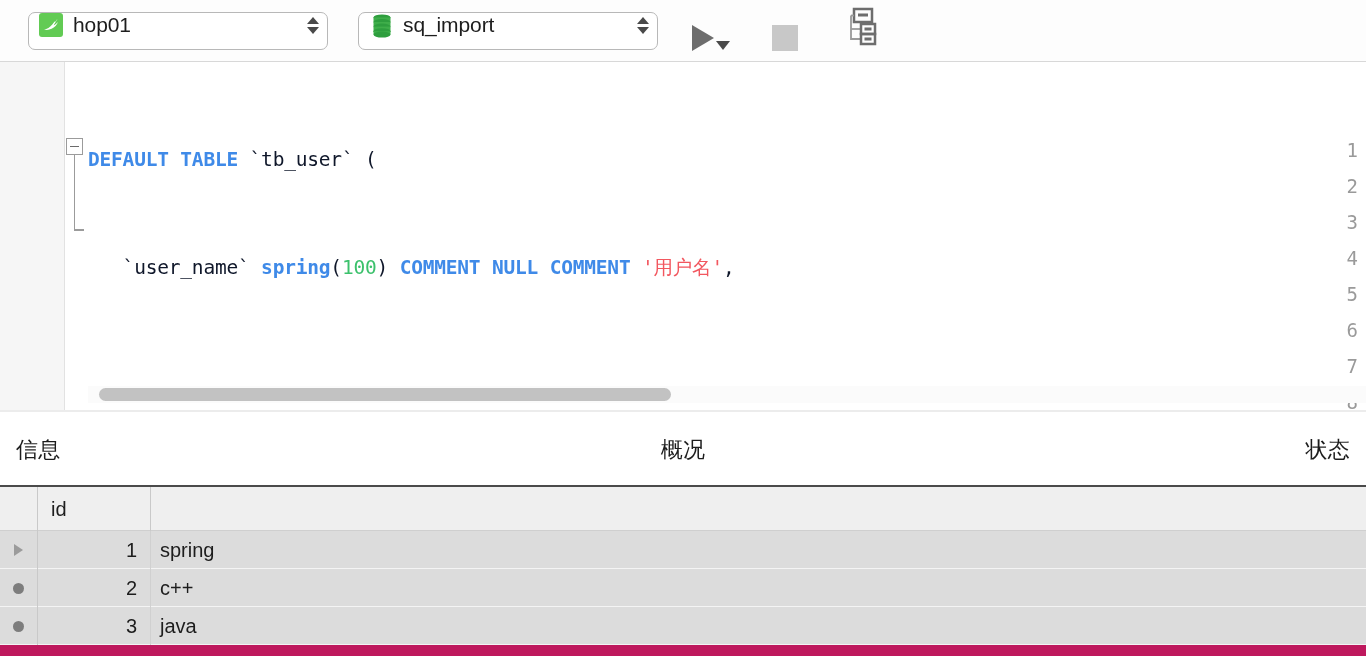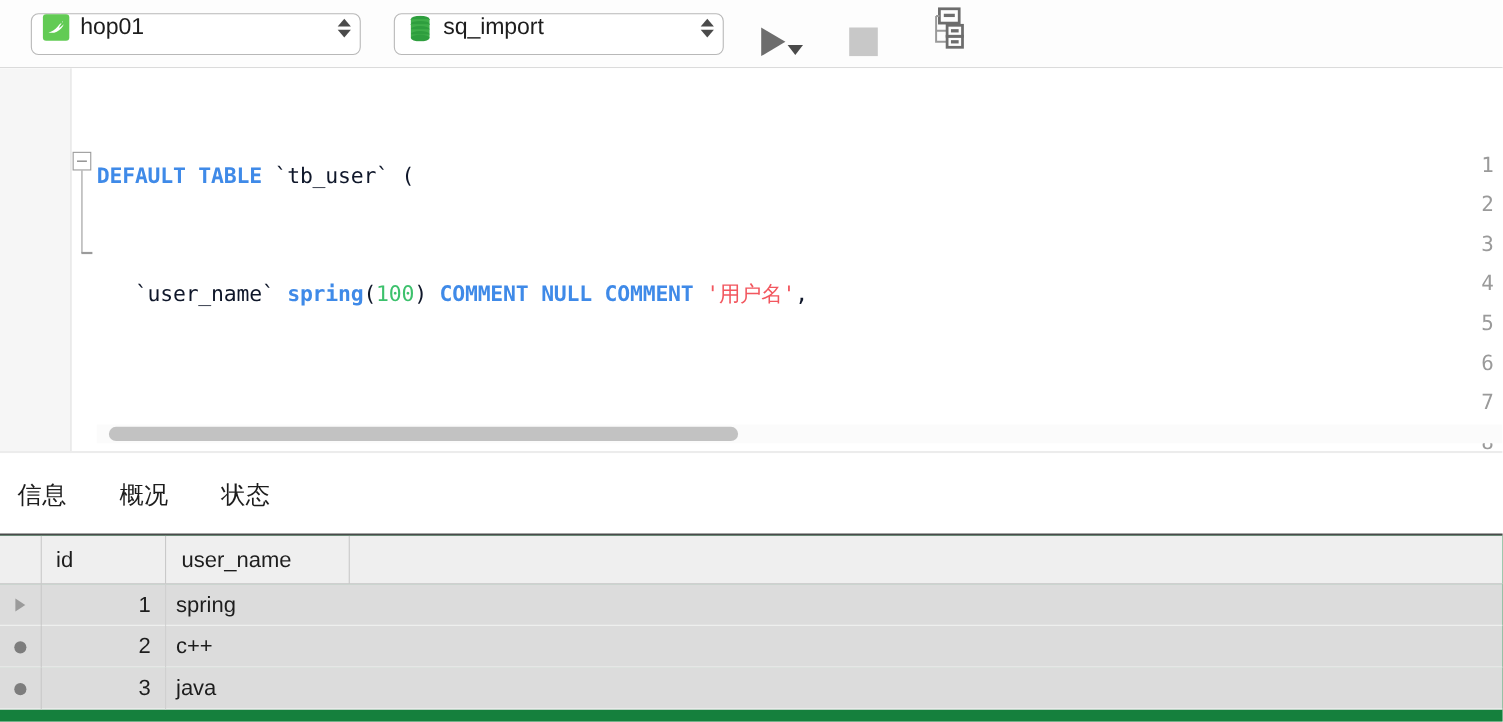--- a/index.html
+++ b/index.html
@@ -169,21 +169,21 @@
     width: 1366px; height: 2px;
     background: #ececec;
   }
 
   
   .tabbar {
     position: absolute; left: 0; top: 414px;
     width: 1366px; height: 73px;
     background: #ffffff;
     border-bottom: 2px solid #4a4a4a;
-    display: flex; align-items: center; justify-content: flex-start;
+    display: flex; align-items: center; justify-content: space-between;
     gap: 0px;
   }
   .tab {
     font-size: 22px;
     color: #1d1d1d;
     padding: 8px 16px;
     border-radius: 7px;
     white-space: nowrap;
     letter-spacing: 0.3px;
   }
@@ -191,21 +191,21 @@
   .tab.active {
     background: #3d7ef2;
     color: #ffffff;
     padding: 9px 19px;
   }
 
   
   .grid {
     position: absolute; left: 0; top: 487px;
     width: 1366px; height: 169px;
-    background: #15803d;
+    background: #be185d;
     overflow: hidden;
   }
   .grid-head {
     position: relative;
     height: 44px;
     background: #efefef;
     border-bottom: 1px solid #cfcfcf;
   }
   .gh-cell {
     position: absolute; top: 0; height: 44px;
@@ -364,21 +364,20 @@
   <div class="tab">信息</div>
   <div class="tab">概况</div>
   <div class="tab">状态</div>
 </div>
 
 <div class="grid">
 
   <div class="grid-head">
     <div class="gh-marker"></div>
     <div class="gh-cell" style="left:39px; width:112px;">id</div>
-    <div class="gh-cell" style="left:153px; width:165px;">user_name</div>
   </div>
 
   <div class="grid-row">
     <div class="gr-marker">
         <span class="mk-tri"></span>
       </div>
     <div class="gc gc-id">1</div>
     <div class="gc gc-name">spring</div>
   </div>
 

